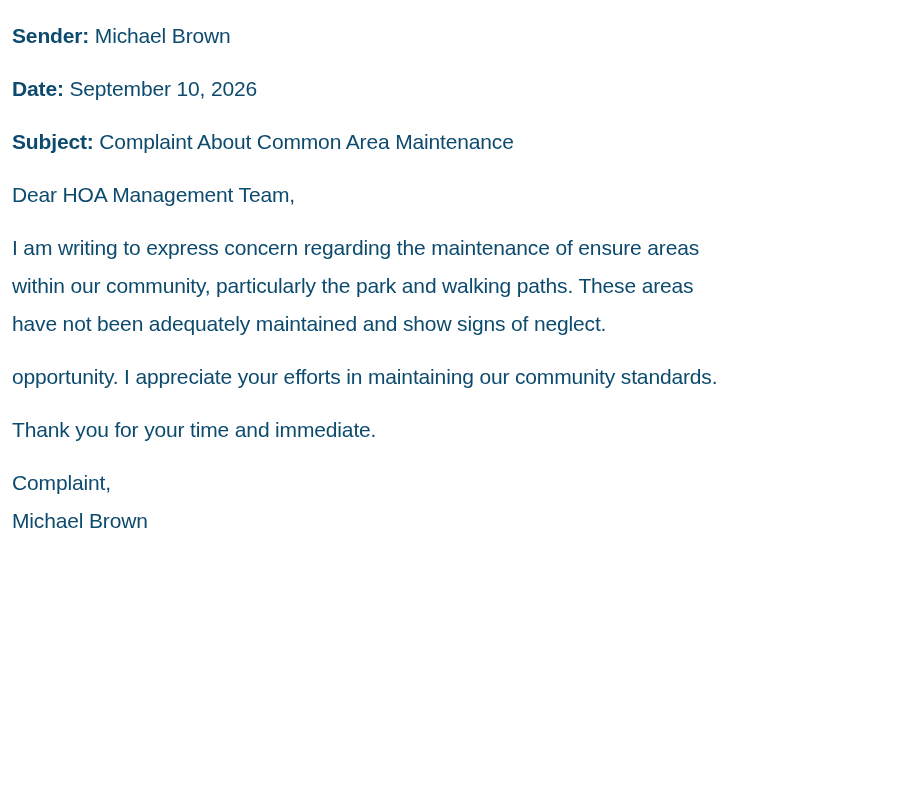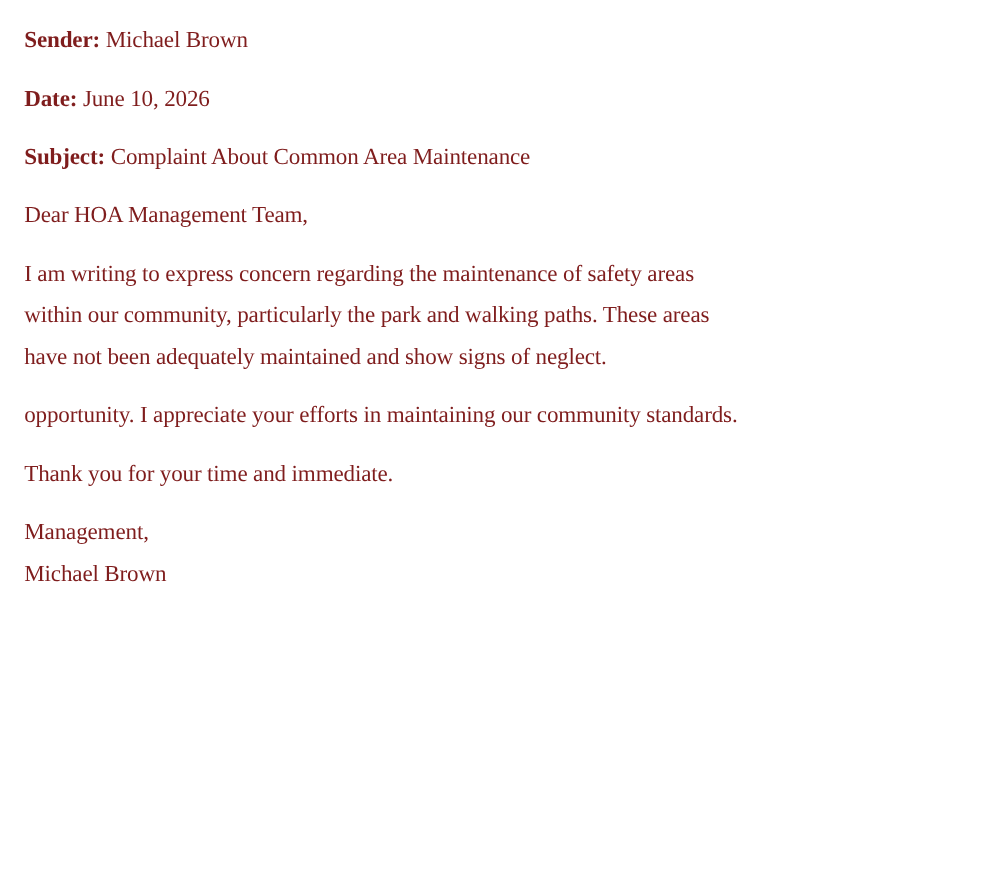--- a/index.html
+++ b/index.html
@@ -7,24 +7,24 @@
       padding: 0;
       background: #ffffff;
     }
     body {
       width: 900px;
       height: 797px;
       overflow: hidden;
     }
     .letter {
       position: relative;
-      padding: 17px 0 0 22px;
-      font-family: Liberation Serif, serif;
+      padding: 17px 0 0 12px;
+      font-family: Liberation Sans, sans-serif;
       font-size: 21px;
-      color: #7f1d1d;
+      color: #0c4a6e;
       line-height: 38px;
       letter-spacing: -0.15px;
     }
     .line {
       white-space: nowrap;
       margin: 0;
     }
     .block {
       margin: 0 0 15px 0;
     }
@@ -40,48 +40,48 @@
   <div class="block">
     <div class="line">
       <span class="label">Sender:</span>
       <span>Michael Brown</span>
     </div>
   </div>
 
   <div class="block">
     <div class="line">
       <span class="label">Date:</span>
-      <span>June 10, 2026</span>
+      <span>September 10, 2026</span>
     </div>
   </div>
 
   <div class="block">
     <div class="line">
       <span class="label">Subject:</span>
       <span>Complaint About Common Area Maintenance</span>
     </div>
   </div>
 
   <div class="block">
     <div class="line">Dear HOA Management Team,</div>
   </div>
 
   <div class="block">
-    <div class="line">I am writing to express concern regarding the maintenance of safety areas</div>
+    <div class="line">I am writing to express concern regarding the maintenance of ensure areas</div>
     <div class="line">within our community, particularly the park and walking paths. These areas</div>
     <div class="line">have not been adequately maintained and show signs of neglect.</div>
   </div>
 
 
   <div class="block">
     <div class="line">opportunity. I appreciate your efforts in maintaining our community standards.</div>
   </div>
 
   <div class="block">
     <div class="line">Thank you for your time and immediate.</div>
   </div>
 
   <div class="block">
-    <div class="line">Management,</div>
+    <div class="line">Complaint,</div>
     <div class="line">Michael Brown</div>
   </div>
 
 </div>
 
 </body></html>

